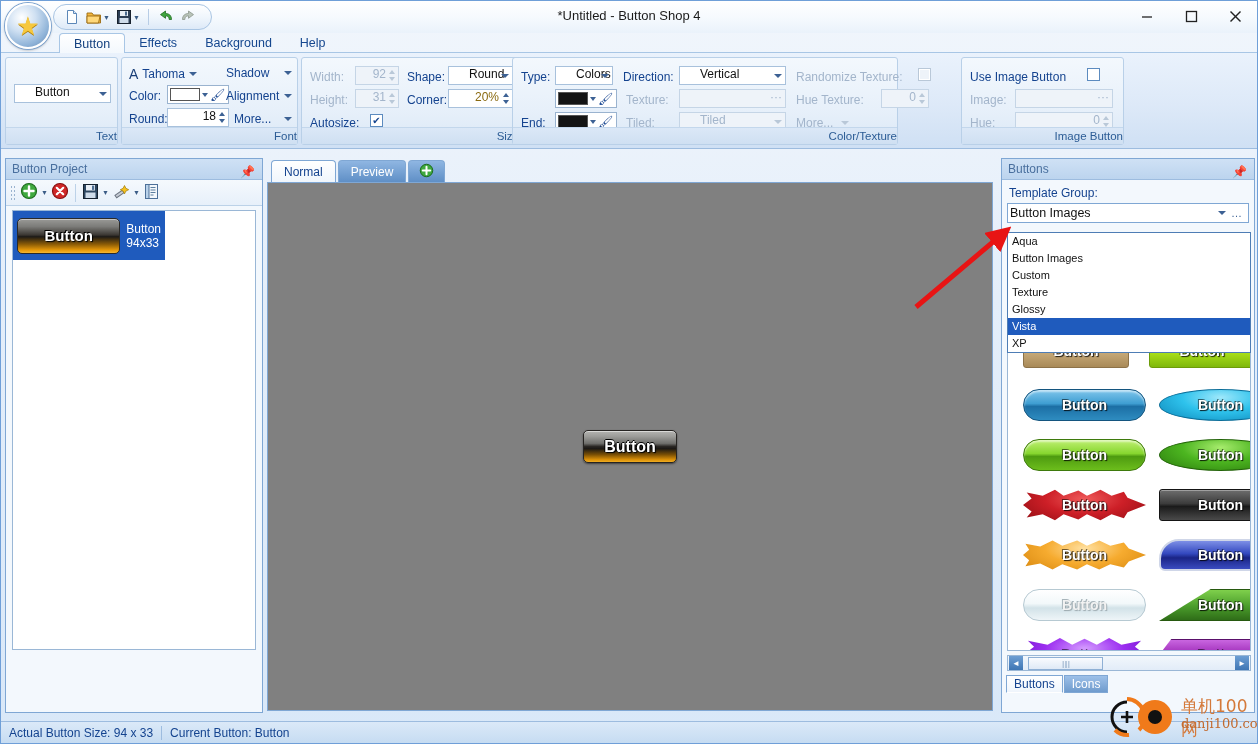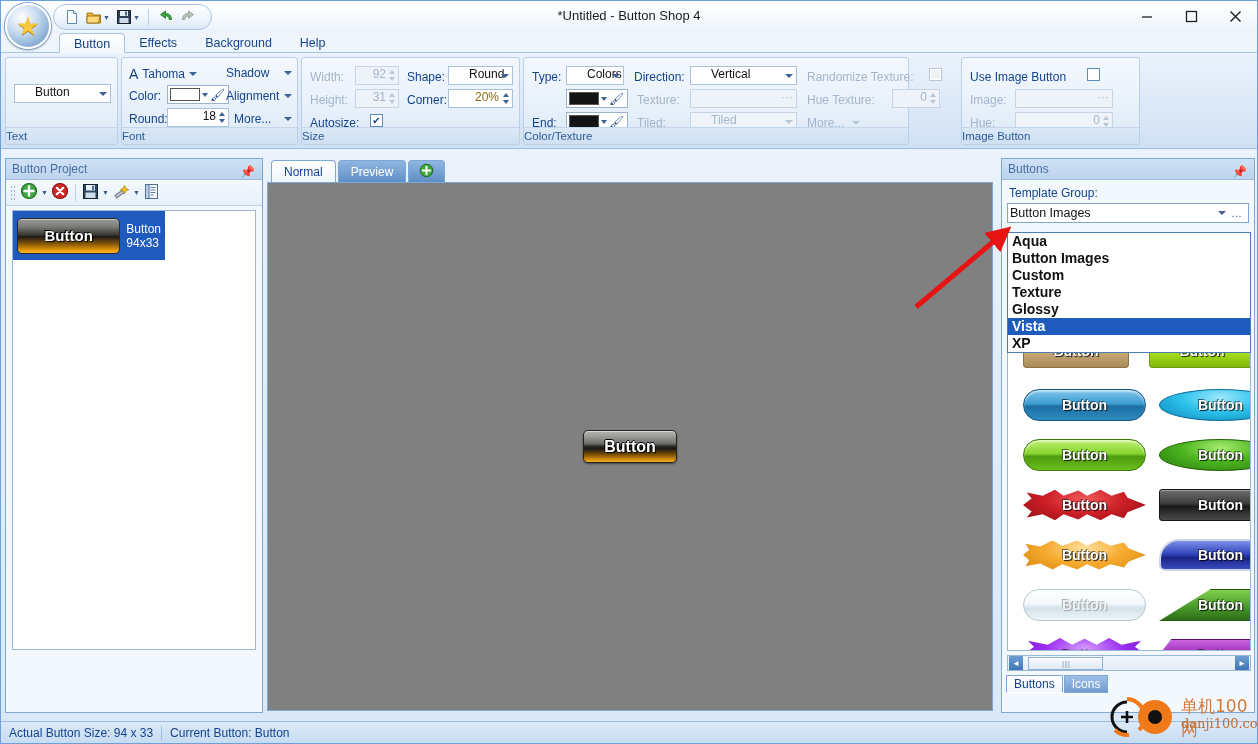--- a/index.html
+++ b/index.html
@@ -86,21 +86,21 @@
     background:linear-gradient(180deg,#eaf2fc 0%, #dde9f8 55%, #cfe0f4 100%);
     border-bottom:1px solid #9dbcdf;
   }
   .rgroup {
     position:absolute; top:4px; height:88px;
     border:1px solid #b9d0e8; border-radius:3px;
     background:linear-gradient(180deg,#f3f8fd 0%, #e7f0fa 60%, #dbe8f6 100%);
   }
   .rgroup .gtitle {
     position:absolute; left:0; bottom:0; width:100%; height:17px;
-    line-height:17px; text-align:left; font-size:11.5px; color:#2c5c95;
+    line-height:17px; text-align:right; font-size:11.5px; color:#2c5c95;
     background:linear-gradient(180deg,#dbe8f7 0%, #cfe0f2 100%);
     border-top:1px solid #c3d7ec;
   }
   .lbl { color:#14438f; font-size:12px; white-space:nowrap; }
   .lbl.dis { color:#a3b5cb; }
 
   .field {
     border:1px solid #a8c1dc; background:#fff; height:19px;
     display:flex; align-items:flex-start; padding:0 3px; font-size:12px; color:#111;
   }
@@ -220,21 +220,21 @@
     margin:0 5px; height:20px; border:1px solid #7fa7d4; background:#fff;
     display:flex; align-items:center; padding:0 2px; position:relative; font-size:12.5px; color:#111;
   }
   #tg-combo .arr2 { position:absolute; right:22px; width:0;height:0;
     border-left:4px solid transparent;border-right:4px solid transparent;border-top:4px solid #3c6194; }
   #tg-combo .dots { position:absolute; right:5px; color:#3c6194; font-size:11px; letter-spacing:1px; }
   #tg-drop {
     position:absolute; left:5px; top:73px; width:244px;
     border:1px solid #4e7db5; background:#fff; z-index:20;
   }
-  .dopt { height:17px; line-height:17px; padding:0 4px; font-size:14px; color:#111; cursor:default;font-weight:bold; }
+  .dopt { height:17px; line-height:17px; padding:0 4px; font-size:11px; color:#111; cursor:default; }
   .dopt.sel { background:#1f5bbd; color:#fff; }
 
   #gallery {
     position:absolute; left:5px; top:193px; width:244px; height:299px;
     border:1px solid #9ab7d6; background:#fff; overflow:hidden;
   }
   .gcell { position:absolute; display:flex; align-items:center; justify-content:center; }
   .gbtn {
     display:flex; align-items:center; justify-content:center;
     color:#fff; font-weight:bold; font-size:14px;
@@ -421,21 +421,21 @@
         <span>20%</span>
         <span class="up"></span>
         <span class="dn"></span>
       </div>
 
       <span class="lbl" style="position:absolute; left:8px; top:58px;">Autosize:</span>
       <span class="chk" style="position:absolute; left:68px; top:56px;">✔</span>
       <div class="gtitle">Size</div>
     </div>
 
-    <div class="rgroup" style="left:522px; width:386px;">
+    <div class="rgroup" style="left:511px; width:386px;">
 
       <span class="lbl" style="position:absolute; left:8px; top:12px;">Type:</span>
       <div class="field combo" style="position:absolute; left:42px; top:8px; width:58px;">
         <span>Colors</span>
         <span class="arr"></span>
       </div>
       <span class="lbl" style="position:absolute; left:110px; top:12px;">Direction:</span>
       <div class="field combo" style="position:absolute; left:166px; top:8px; width:107px;">
         <span>Vertical</span>
         <span class="arr"></span>
@@ -471,21 +471,21 @@
         <span>Tiled</span>
         <span class="arr"></span>
       </div>
       <div class="menubtn dis" style="position:absolute; left:283px; top:58px; gap:8px;">
         <span class="lbl dis">More...</span>
         <span class="car"></span>
       </div>
       <div class="gtitle">Color/Texture</div>
     </div>
 
-    <div class="rgroup" style="left:960px; width:179px;">
+    <div class="rgroup" style="left:960px; width:163px;">
       <span class="lbl" style="position:absolute; left:8px; top:12px;">Use Image Button</span>
       <span class="chk empty" style="position:absolute; left:125px; top:10px;"></span>
 
       <span class="lbl dis" style="position:absolute; left:8px; top:35px;">Image:</span>
       <div class="field dis" style="position:absolute; left:53px; top:31px; width:98px; justify-content:flex-end;">
         <span>···</span>
       </div>
 
       <span class="lbl dis" style="position:absolute; left:8px; top:58px;">Hue:</span>
       <div class="field dis spin" style="position:absolute; left:53px; top:54px; width:98px; justify-content:flex-end; padding-right:12px;">

